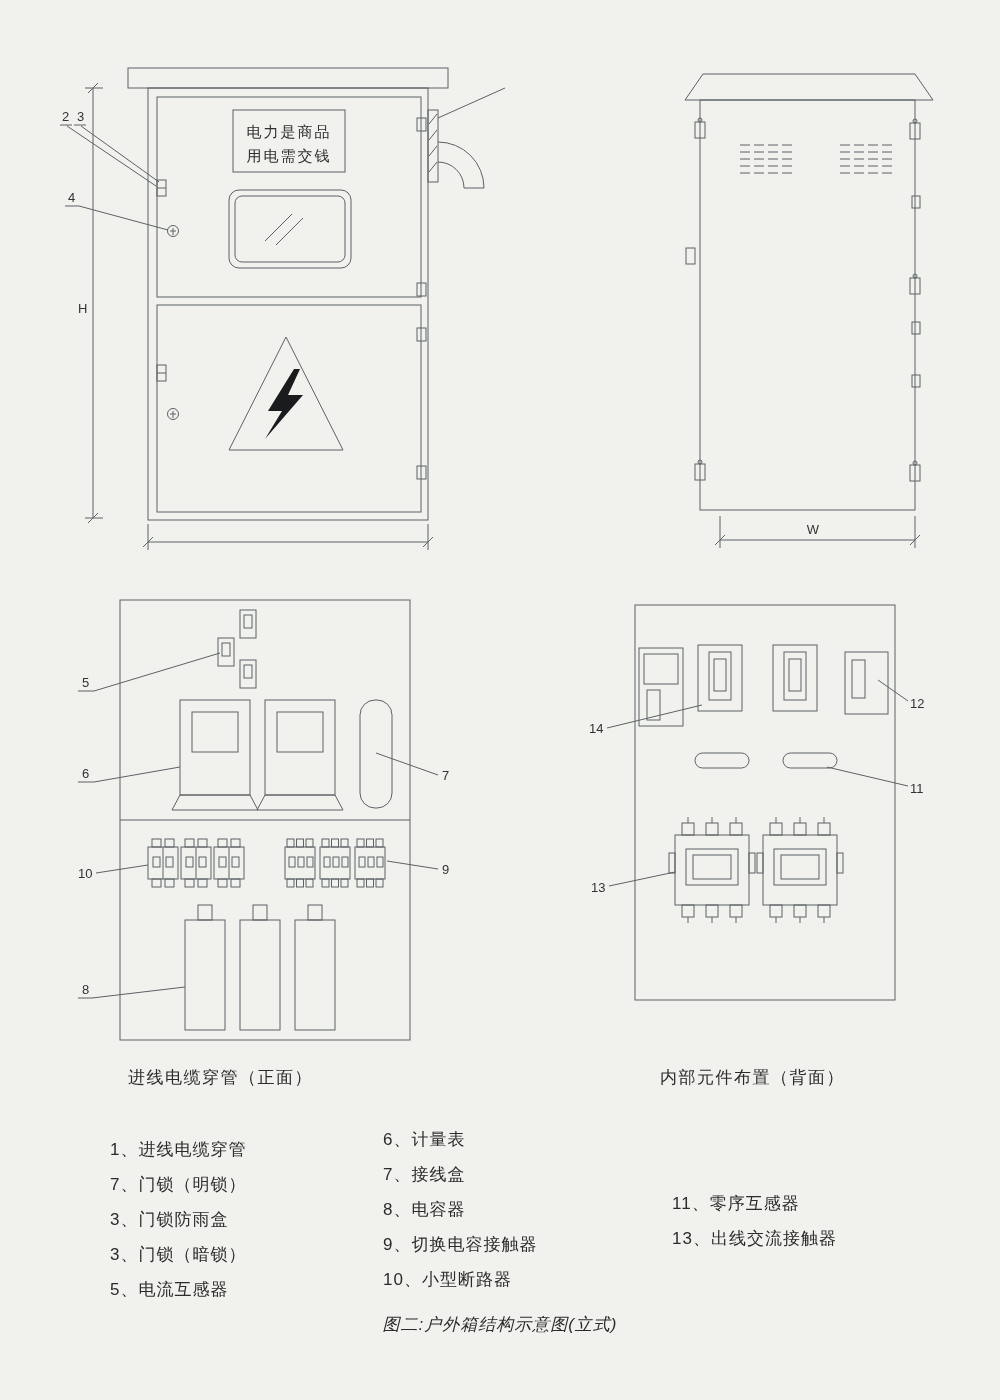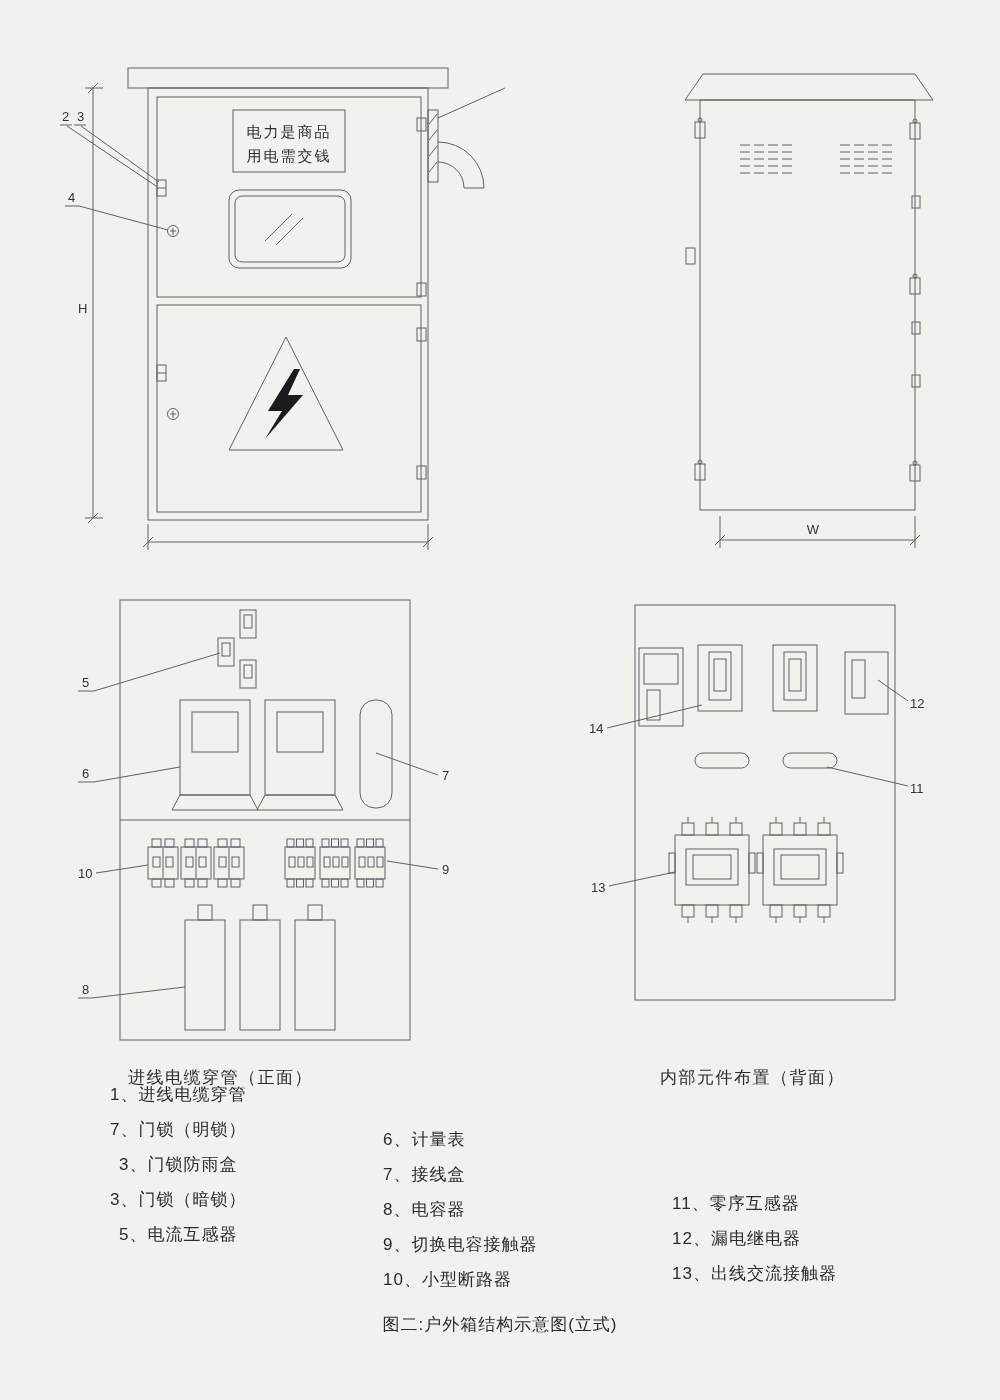--- a/index.html
+++ b/index.html
@@ -13,21 +13,21 @@
   }
   .abs { position:absolute; }
   svg { overflow:visible; }
   .ln { fill:none; stroke:#5d6266; stroke-width:1; }
   .ln .fill { fill:#1a1b1d; stroke:none; }
   .txt text { fill:#333; font-size:13px; stroke:none; font-family:"Liberation Sans","DejaVu Sans",sans-serif; }
   .cjk text { fill:#2e2e2e; font-size:15px; stroke:none; letter-spacing:2px; }
   .caption { position:absolute; font-size:17px; letter-spacing:1.5px; white-space:nowrap; }
   .legend-col { position:absolute; }
   .legend-item { font-size:17px; line-height:35px; white-space:nowrap; letter-spacing:1px; }
-  .figure-title { position:absolute; left:0; top:1313px; width:1000px; text-align:center; font-size:17px; letter-spacing:1px; }
+  .figure-title { position:absolute; left:0; top:1313px; width:1000px; text-align:center; font-size:17px; letter-spacing:1px;font-style:italic; }
 </style>
 </head>
 <body>
 
 <svg class="abs" style="left:55px; top:58px;" width="450" height="500" viewBox="0 0 450 500">
   <g class="ln">
     <rect x="73" y="10" width="320" height="20"></rect>
     <rect x="93" y="30" width="280" height="432"></rect>
     <rect x="102" y="39" width="264" height="200"></rect>
     <rect x="102" y="247" width="264" height="207"></rect>
@@ -335,33 +335,32 @@
     <text x="14" y="138">14</text>
     <text x="335" y="113">12</text>
     <text x="335" y="198">11</text>
     <text x="16" y="297">13</text>
   </g>
 </svg>
 
 <div class="caption" style="left:128px; top:1066px;">进线电缆穿管（正面）</div>
 <div class="caption" style="left:660px; top:1066px;">内部元件布置（背面）</div>
 
-<div class="legend-col" style="left:110px; top:1077px;text-align:center;">
+<div class="legend-col" style="left:110px; top:1132px;">
   <div class="legend-item">1、进线电缆穿管</div>
   <div class="legend-item">7、门锁（明锁）</div>
   <div class="legend-item">3、门锁防雨盒</div>
   <div class="legend-item">3、门锁（暗锁）</div>
   <div class="legend-item">5、电流互感器</div>
 </div>
 <div class="legend-col" style="left:383px; top:1122px;">
   <div class="legend-item">6、计量表</div>
   <div class="legend-item">7、接线盒</div>
   <div class="legend-item">8、电容器</div>
   <div class="legend-item">9、切换电容接触器</div>
   <div class="legend-item">10、小型断路器</div>
 </div>
 <div class="legend-col" style="left:672px; top:1186px;">
   <div class="legend-item">11、零序互感器</div>
-  <div class="legend-item">12、漏电继电器</div>
   <div class="legend-item">13、出线交流接触器</div>
 </div>
 
 <div class="figure-title">图二:户外箱结构示意图(立式)</div>
 
 </body></html>

